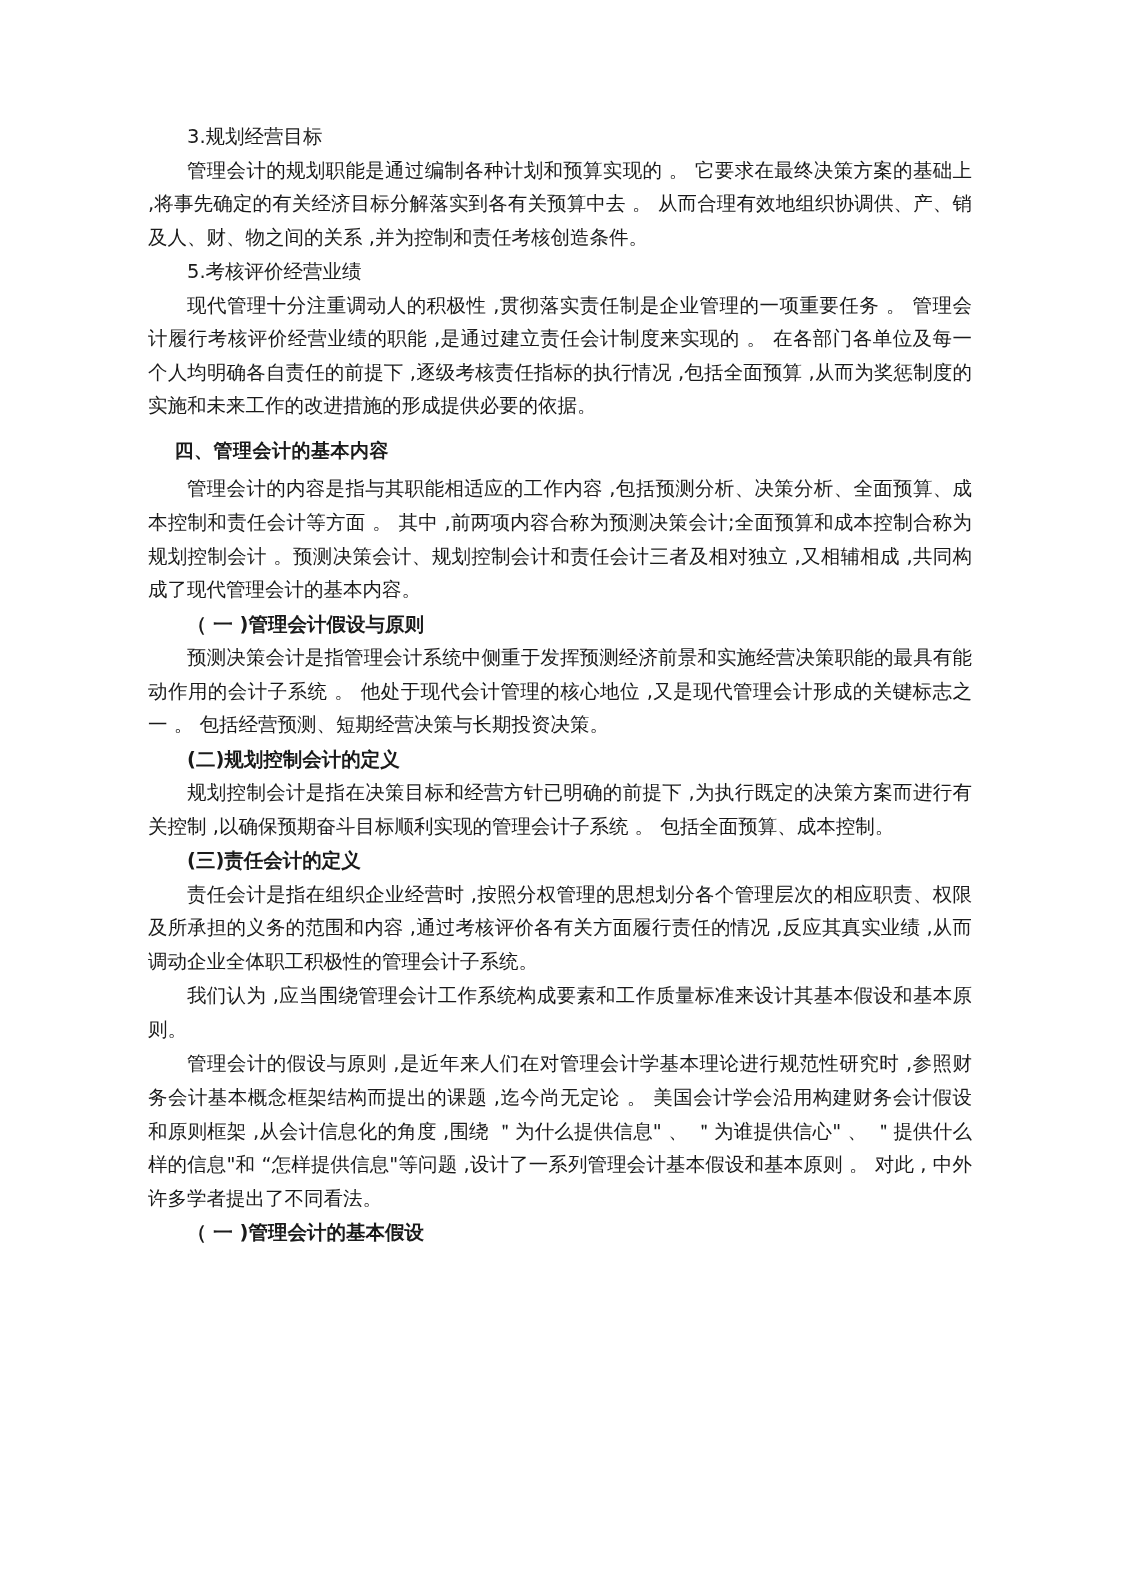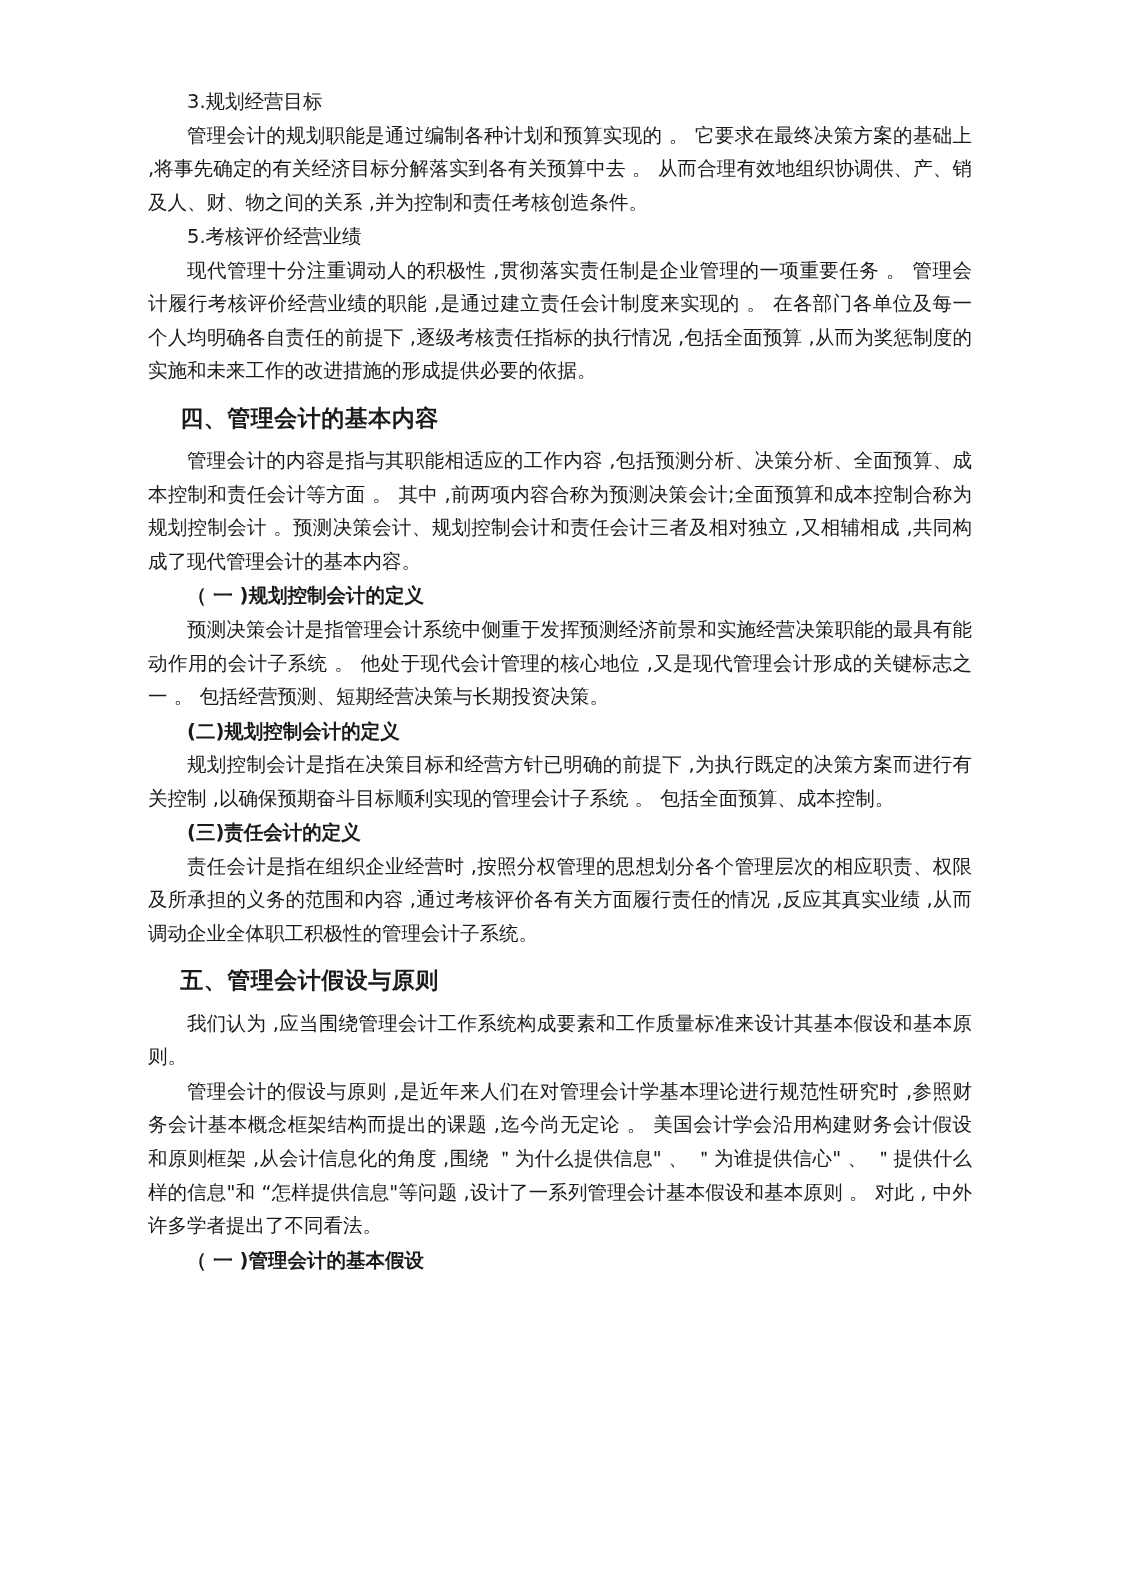--- a/index.html
+++ b/index.html
@@ -11,35 +11,35 @@
     width: 1128px;
     height: 1570px;
     font-family: "DejaVu Sans", sans-serif;
     color: #1a1a1a;
   }
   .page {
     position: relative;
     width: 1128px;
     height: 1570px;
     box-sizing: border-box;
-    padding: 85px 148px 0 148px;
+    padding: 120px 148px 0 148px;
   }
   .doc {
     font-size: 19.5px;
     line-height: 1.72;
     text-align: justify;
     text-justify: inter-ideograph;
   }
   .para {
     margin: 0 8px 1px 0;
     text-indent: 2em;
   }
   .heading {
     margin: 11px 0 6px 0;
-    font-size: 23px;
+    font-size: 19px;
     font-weight: bold;
     text-indent: 1.4em;
     letter-spacing: 0.5px;
   }
   .subheading {
     margin: 0;
     text-indent: 2em;
     font-weight: bold;
   }
   .numitem {
@@ -51,24 +51,23 @@
 <body>
 
 <div class="page">
   <div class="doc" id="doc">
       <p class="numitem">3.规划经营目标</p>
       <p class="para">管理会计的规划职能是通过编制各种计划和预算实现的 。 它要求在最终决策方案的基础上 ,将事先确定的有关经济目标分解落实到各有关预算中去 。 从而合理有效地组织协调供、产、销及人、财、物之间的关系 ,并为控制和责任考核创造条件。</p>
       <p class="numitem">5.考核评价经营业绩</p>
       <p class="para">现代管理十分注重调动人的积极性 ,贯彻落实责任制是企业管理的一项重要任务 。 管理会计履行考核评价经营业绩的职能 ,是通过建立责任会计制度来实现的 。 在各部门各单位及每一个人均明确各自责任的前提下 ,逐级考核责任指标的执行情况 ,包括全面预算 ,从而为奖惩制度的实施和未来工作的改进措施的形成提供必要的依据。</p>
       <p class="heading">四、管理会计的基本内容</p>
       <p class="para">管理会计的内容是指与其职能相适应的工作内容 ,包括预测分析、决策分析、全面预算、成本控制和责任会计等方面 。 其中 ,前两项内容合称为预测决策会计;全面预算和成本控制合称为规划控制会计 。预测决策会计、规划控制会计和责任会计三者及相对独立 ,又相辅相成 ,共同构成了现代管理会计的基本内容。</p>
-      <p class="subheading">（ 一 )规划控制会计的定义</p>
+      <p class="subheading">（ 一 )管理会计假设与原则</p>
       <p class="para">预测决策会计是指管理会计系统中侧重于发挥预测经济前景和实施经营决策职能的最具有能动作用的会计子系统 。 他处于现代会计管理的核心地位 ,又是现代管理会计形成的关键标志之一 。 包括经营预测、短期经营决策与长期投资决策。</p>
       <p class="subheading">(二)规划控制会计的定义</p>
       <p class="para">规划控制会计是指在决策目标和经营方针已明确的前提下 ,为执行既定的决策方案而进行有关控制 ,以确保预期奋斗目标顺利实现的管理会计子系统 。 包括全面预算、成本控制。</p>
       <p class="subheading">(三)责任会计的定义</p>
       <p class="para">责任会计是指在组织企业经营时 ,按照分权管理的思想划分各个管理层次的相应职责、权限及所承担的义务的范围和内容 ,通过考核评价各有关方面履行责任的情况 ,反应其真实业绩 ,从而调动企业全体职工积极性的管理会计子系统。</p>
-      <p class="heading">五、管理会计假设与原则</p>
       <p class="para">我们认为 ,应当围绕管理会计工作系统构成要素和工作质量标准来设计其基本假设和基本原则。</p>
       <p class="para">管理会计的假设与原则 ,是近年来人们在对管理会计学基本理论进行规范性研究时 ,参照财务会计基本概念框架结构而提出的课题 ,迄今尚无定论 。 美国会计学会沿用构建财务会计假设和原则框架 ,从会计信息化的角度 ,围绕 ＂为什么提供信息" 、 ＂为谁提供信心" 、 ＂提供什么样的信息"和 “怎样提供信息"等问题 ,设计了一系列管理会计基本假设和基本原则 。 对此 , 中外许多学者提出了不同看法。</p>
       <p class="subheading">（ 一 )管理会计的基本假设</p>
     </div>
 </div>
 
 </body></html>

